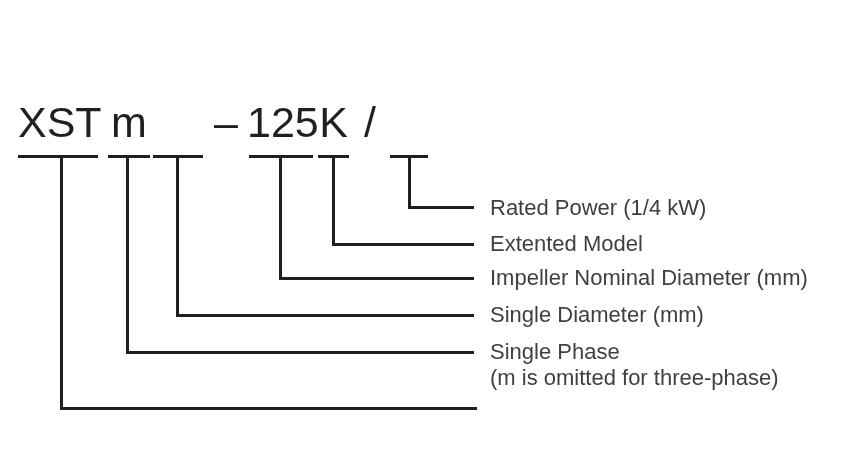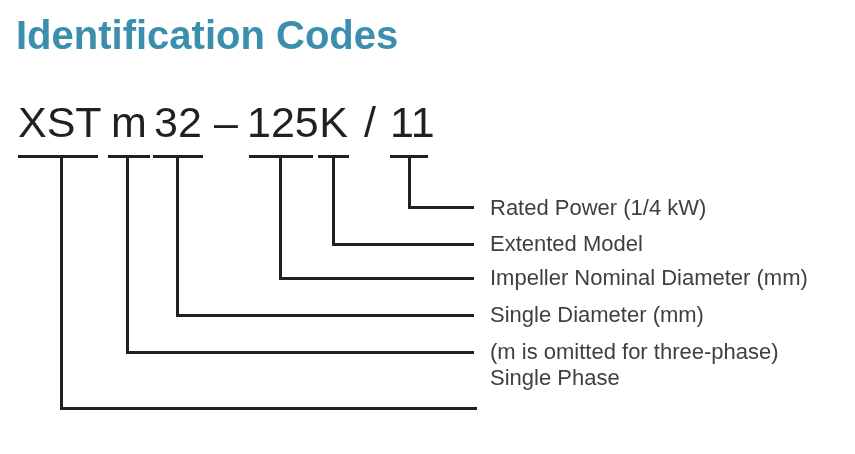--- a/index.html
+++ b/index.html
@@ -58,30 +58,27 @@
     line-height: 26px;
     color: var(--label-color);
     white-space: nowrap;
   }
 </style>
 </head>
 <body>
 
 <div class="canvas" style="--title-color: #3b8fad; --line-color: #231f20; --code-color: #231f20; --label-color: #3f3f41;">
 
-  <div class="page-title">Identification Codes</div>
 
   <div class="code-token" style="left:18px;  width:80px;">XST</div>
   <div class="code-token" style="left:108px; width:42px;">m</div>
-  <div class="code-token" style="left:153px; width:50px;">32</div>
   <div class="code-token" style="left:203px; width:46px;">–</div>
   <div class="code-token" style="left:247px; width:64px;">125</div>
   <div class="code-token" style="left:318px; width:31px;">K</div>
   <div class="code-token" style="left:352px; width:36px;">/</div>
-  <div class="code-token" style="left:390px; width:38px;">11</div>
 
   <div class="underline" style="left:18px;  width:80px;"></div>
   <div class="underline" style="left:108px; width:42px;"></div>
   <div class="underline" style="left:153px; width:50px;"></div>
   <div class="underline" style="left:249px; width:64px;"></div>
   <div class="underline" style="left:318px; width:31px;"></div>
   <div class="underline" style="left:390px; width:38px;"></div>
 
   <div class="vline" style="left:60px;  top:155px; height:255px;"></div>
   <div class="vline" style="left:126px; top:155px; height:199px;"></div>
@@ -103,17 +100,17 @@
   <div class="legend-label" style="top:231px;">
     <div>Extented Model</div>
   </div>
   <div class="legend-label" style="top:265px;">
     <div>Impeller Nominal Diameter (mm)</div>
   </div>
   <div class="legend-label" style="top:302px;">
     <div>Single Diameter (mm)</div>
   </div>
   <div class="legend-label" style="top:339px;">
+    <div>Single Phase</div>
     <div>(m is omitted for three-phase)</div>
-    <div>Single Phase</div>
   </div>
 
 </div>
 
 </body></html>

